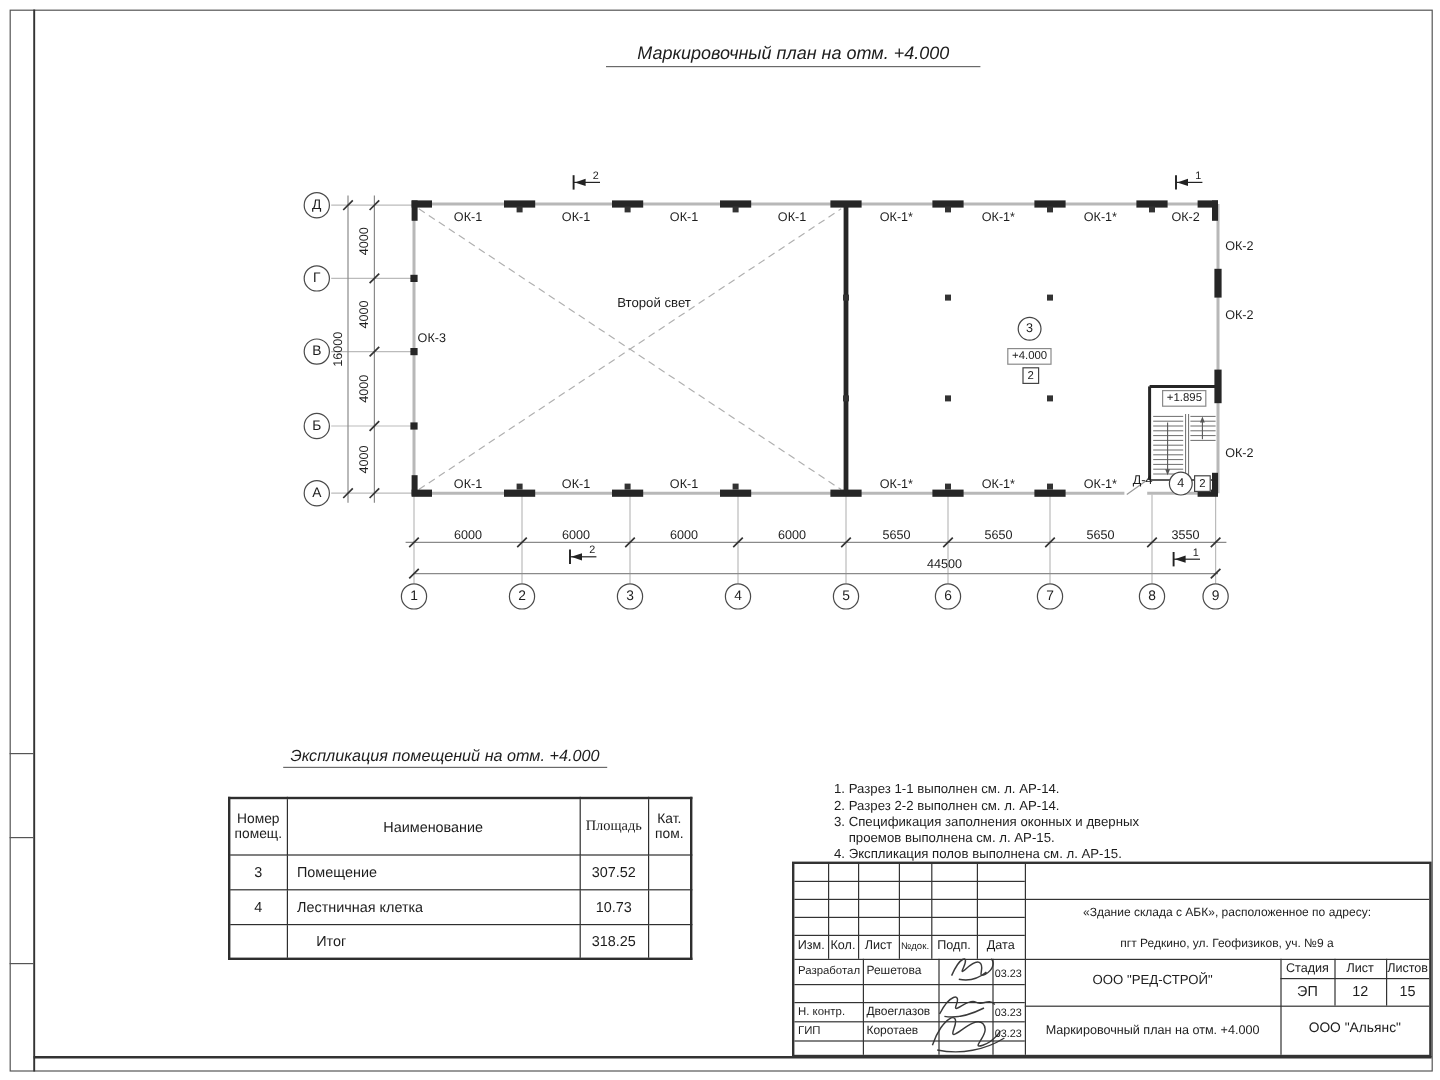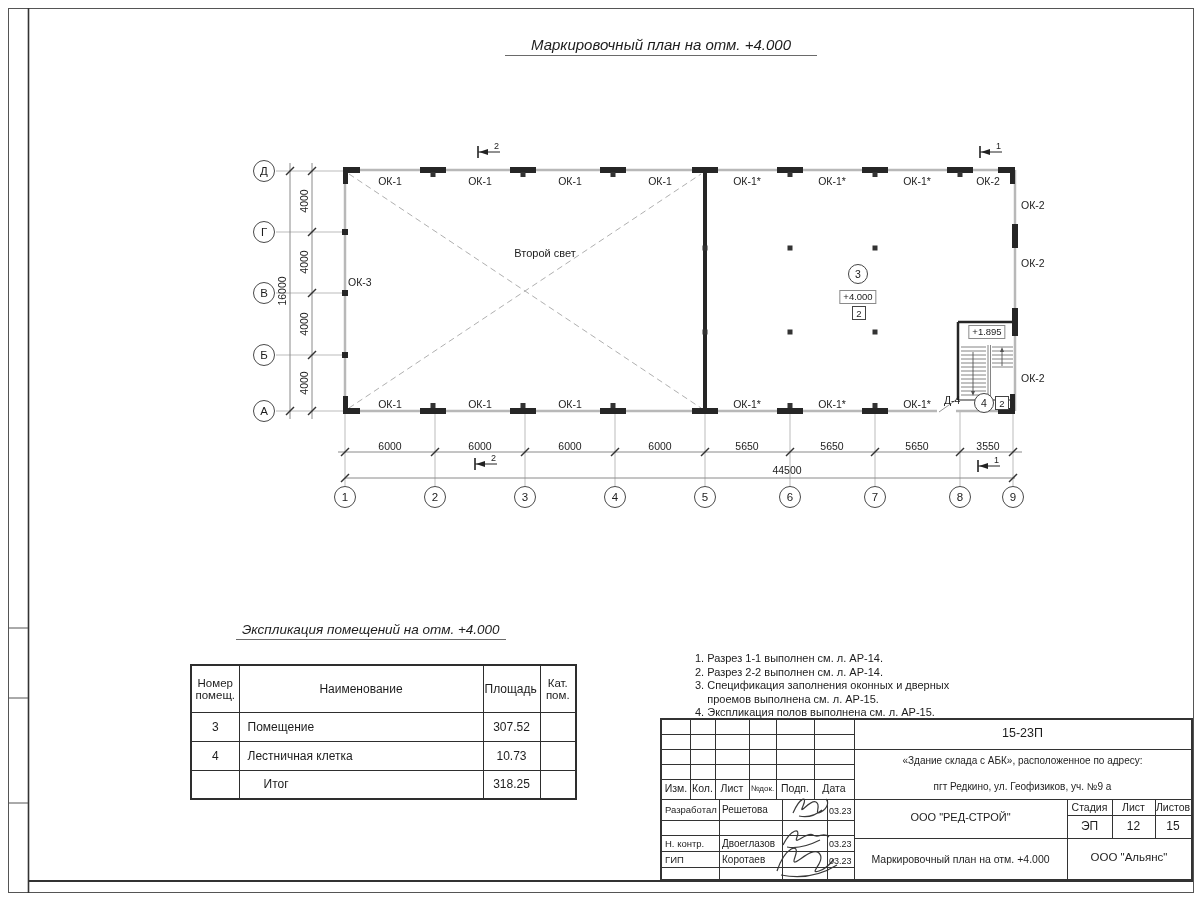--- a/index.html
+++ b/index.html
@@ -263,21 +263,21 @@
     <colgroup>
         <col style="width:48px">
         <col style="width:244px">
         <col style="width:57px">
         <col style="width:36px">
       </colgroup>
     <tbody>
         <tr style="height:47px;">
       <th style="font-size:11.5px;text-align:center;">Номер помещ.</th>
       <th style="font-size:12px;text-align:center;">Наименование</th>
-      <th style="font-size:12px;text-align:left;">Площадь</th>
+      <th style="font-size:12px;text-align:center;font-family:Liberation Serif, serif;">Площадь</th>
       <th style="font-size:11.5px;text-align:center;">Кат. пом.</th>
     </tr>
     <tr style="height:29px;">
       <td style="text-align:center;">3</td>
       <td style="padding-left:8px;">Помещение</td>
       <td style="text-align:center;">307.52</td>
       <td></td>
     </tr>
     <tr style="height:29px;">
       <td style="text-align:center;">4</td>
@@ -338,21 +338,20 @@
     <div class="t" style="left:3px;top:84px;font-size:9.5px;">Разработал</div>
     <div class="t" style="left:60px;top:84px;font-size:10px;">Решетова</div>
     <div class="t" style="left:167px;top:86px;font-size:9px;">03.23</div>
     <div class="t" style="left:3px;top:118px;font-size:9.5px;">Н. контр.</div>
     <div class="t" style="left:60px;top:118px;font-size:10px;">Двоеглазов</div>
     <div class="t" style="left:167px;top:119px;font-size:9px;">03.23</div>
     <div class="t" style="left:3px;top:134px;font-size:9.5px;">ГИП</div>
     <div class="t" style="left:60px;top:134px;font-size:10px;">Коротаев</div>
     <div class="t" style="left:167px;top:136px;font-size:9px;">03.23</div>
 
-    <div class="t c" style="left:192px;top:6px;width:337px;font-size:12.5px;">15-23П</div>
     <div class="t c" style="left:192px;top:34px;width:337px;font-size:10px;line-height:13px;">«Здание склада с АБК», расположенное по адресу:</div>
     <div class="t c" style="left:192px;top:60px;width:337px;font-size:10px;line-height:13px;">пгт Редкино, ул. Геофизиков, уч. №9 а</div>
     <div class="t c" style="left:192px;top:91px;width:213px;font-size:11px;">ООО "РЕД-СТРОЙ"</div>
     <div class="t c" style="left:405px;top:81px;width:45px;font-size:10.5px;">Стадия</div>
     <div class="t c" style="left:450px;top:81px;width:43px;font-size:10.5px;">Лист</div>
     <div class="t c" style="left:493px;top:81px;width:36px;font-size:10.5px;">Листов</div>
     <div class="t c" style="left:405px;top:99px;width:45px;font-size:12px;">ЭП</div>
     <div class="t c" style="left:450px;top:99px;width:43px;font-size:12px;">12</div>
     <div class="t c" style="left:493px;top:99px;width:36px;font-size:12px;">15</div>
     <div class="t c" style="left:192px;top:133px;width:213px;font-size:10.5px;">Маркировочный план на отм. +4.000</div>

